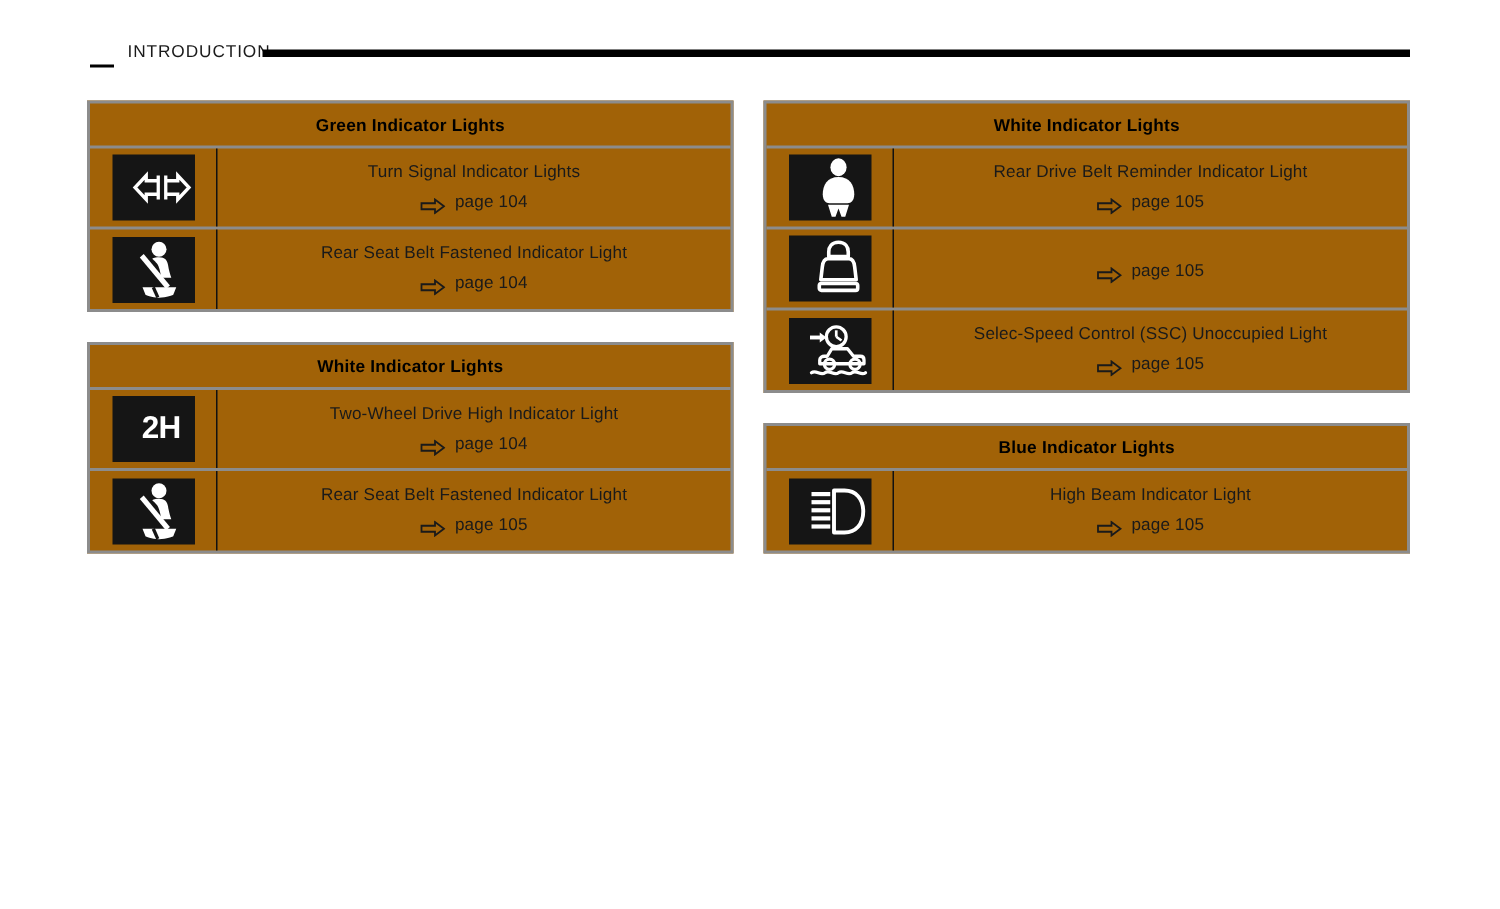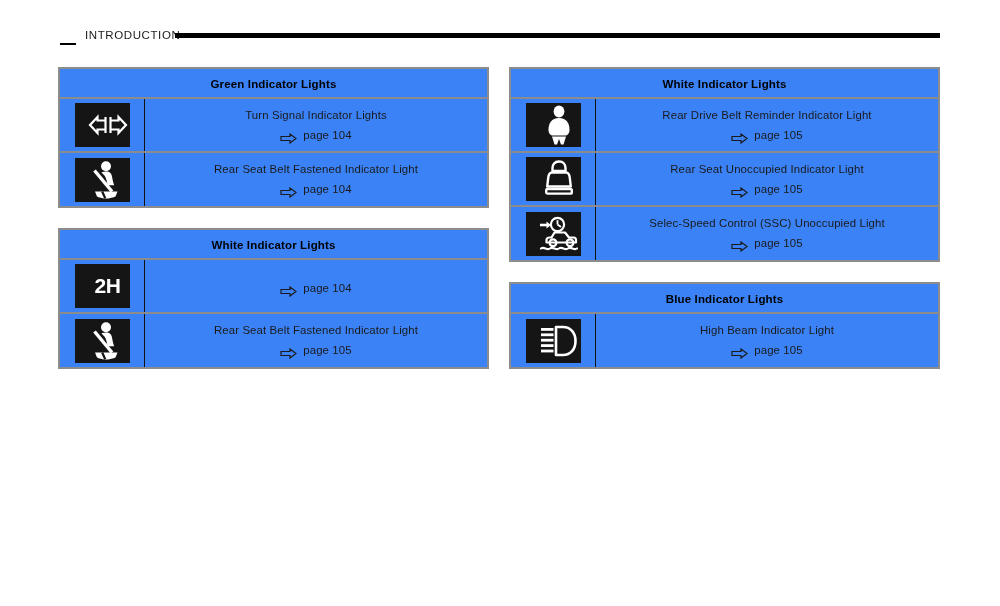--- a/index.html
+++ b/index.html
@@ -75,21 +75,21 @@
     position: absolute;
     top: 0;
     width: 431px;
   }
   .col-left  { left: 58px; }
   .col-right { left: 509px; }
 
   .ind-table {
     border: 2px solid #8c8c8c;
     border-collapse: separate;
-    background: #3b82f6;
+    background: #a16207;
     margin-bottom: 20px;
     box-sizing: border-box;
     width: 431px;
   }
 
   .tbl-title {
     height: 30px;
     line-height: 30px;
     text-align: center;
     font-size: 11.5px;
@@ -235,20 +235,21 @@
       </div>
       <div class="ind-table">
         <div class="tbl-title">White Indicator Lights</div>
         <div class="tbl-row">
           <div class="cell-icon">
             <div class="icon-tile">
               <span class="icon-2h">2H</span>
             </div>
           </div>
           <div class="cell-text">
+            <div class="desc">Two-Wheel Drive High Indicator Light</div>
             <div class="ref">
               <span class="ref-arrow"><svg width="17" height="11" viewBox="0 0 17 11">
     <path d="M1 3.5 L10 3.5 L10 1 L16 5.5 L10 10 L10 7.5 L1 7.5 Z" fill="none" stroke="#1a1a1a" stroke-width="1.2" stroke-linejoin="miter"></path>
   </svg></span>
               <span class="ref-text">page 104</span>
             </div>
           </div>
         </div>
         <div class="tbl-row">
           <div class="cell-icon">
@@ -305,21 +306,20 @@
             <div class="icon-tile">
               <svg width="32" height="40" viewBox="0 0 32 40">
         <path d="M16 2.5 C20.5 2.5 22.5 5.5 22.5 9 L22.5 12 L9.5 12 L9.5 9 C9.5 5.5 11.5 2.5 16 2.5 Z" fill="none" stroke="#ffffff" stroke-width="2.4" stroke-linejoin="round"></path>
         <path d="M9 13.5 L23 13.5 C25.5 13.5 26.5 16 26.8 19 L27.8 27.5 L4.2 27.5 L5.2 19
                  C5.5 16 6.5 13.5 9 13.5 Z" fill="none" stroke="#ffffff" stroke-width="2.4" stroke-linejoin="round"></path>
         <rect x="3.2" y="30" width="25.6" height="4.6" rx="1.4" fill="none" stroke="#ffffff" stroke-width="2.4"></rect>
       </svg>
             </div>
           </div>
           <div class="cell-text">
-            <div class="desc">Rear Seat Unoccupied Indicator Light</div>
             <div class="ref">
               <span class="ref-arrow"><svg width="17" height="11" viewBox="0 0 17 11">
     <path d="M1 3.5 L10 3.5 L10 1 L16 5.5 L10 10 L10 7.5 L1 7.5 Z" fill="none" stroke="#1a1a1a" stroke-width="1.2" stroke-linejoin="miter"></path>
   </svg></span>
               <span class="ref-text">page 105</span>
             </div>
           </div>
         </div>
         <div class="tbl-row">
           <div class="cell-icon">

